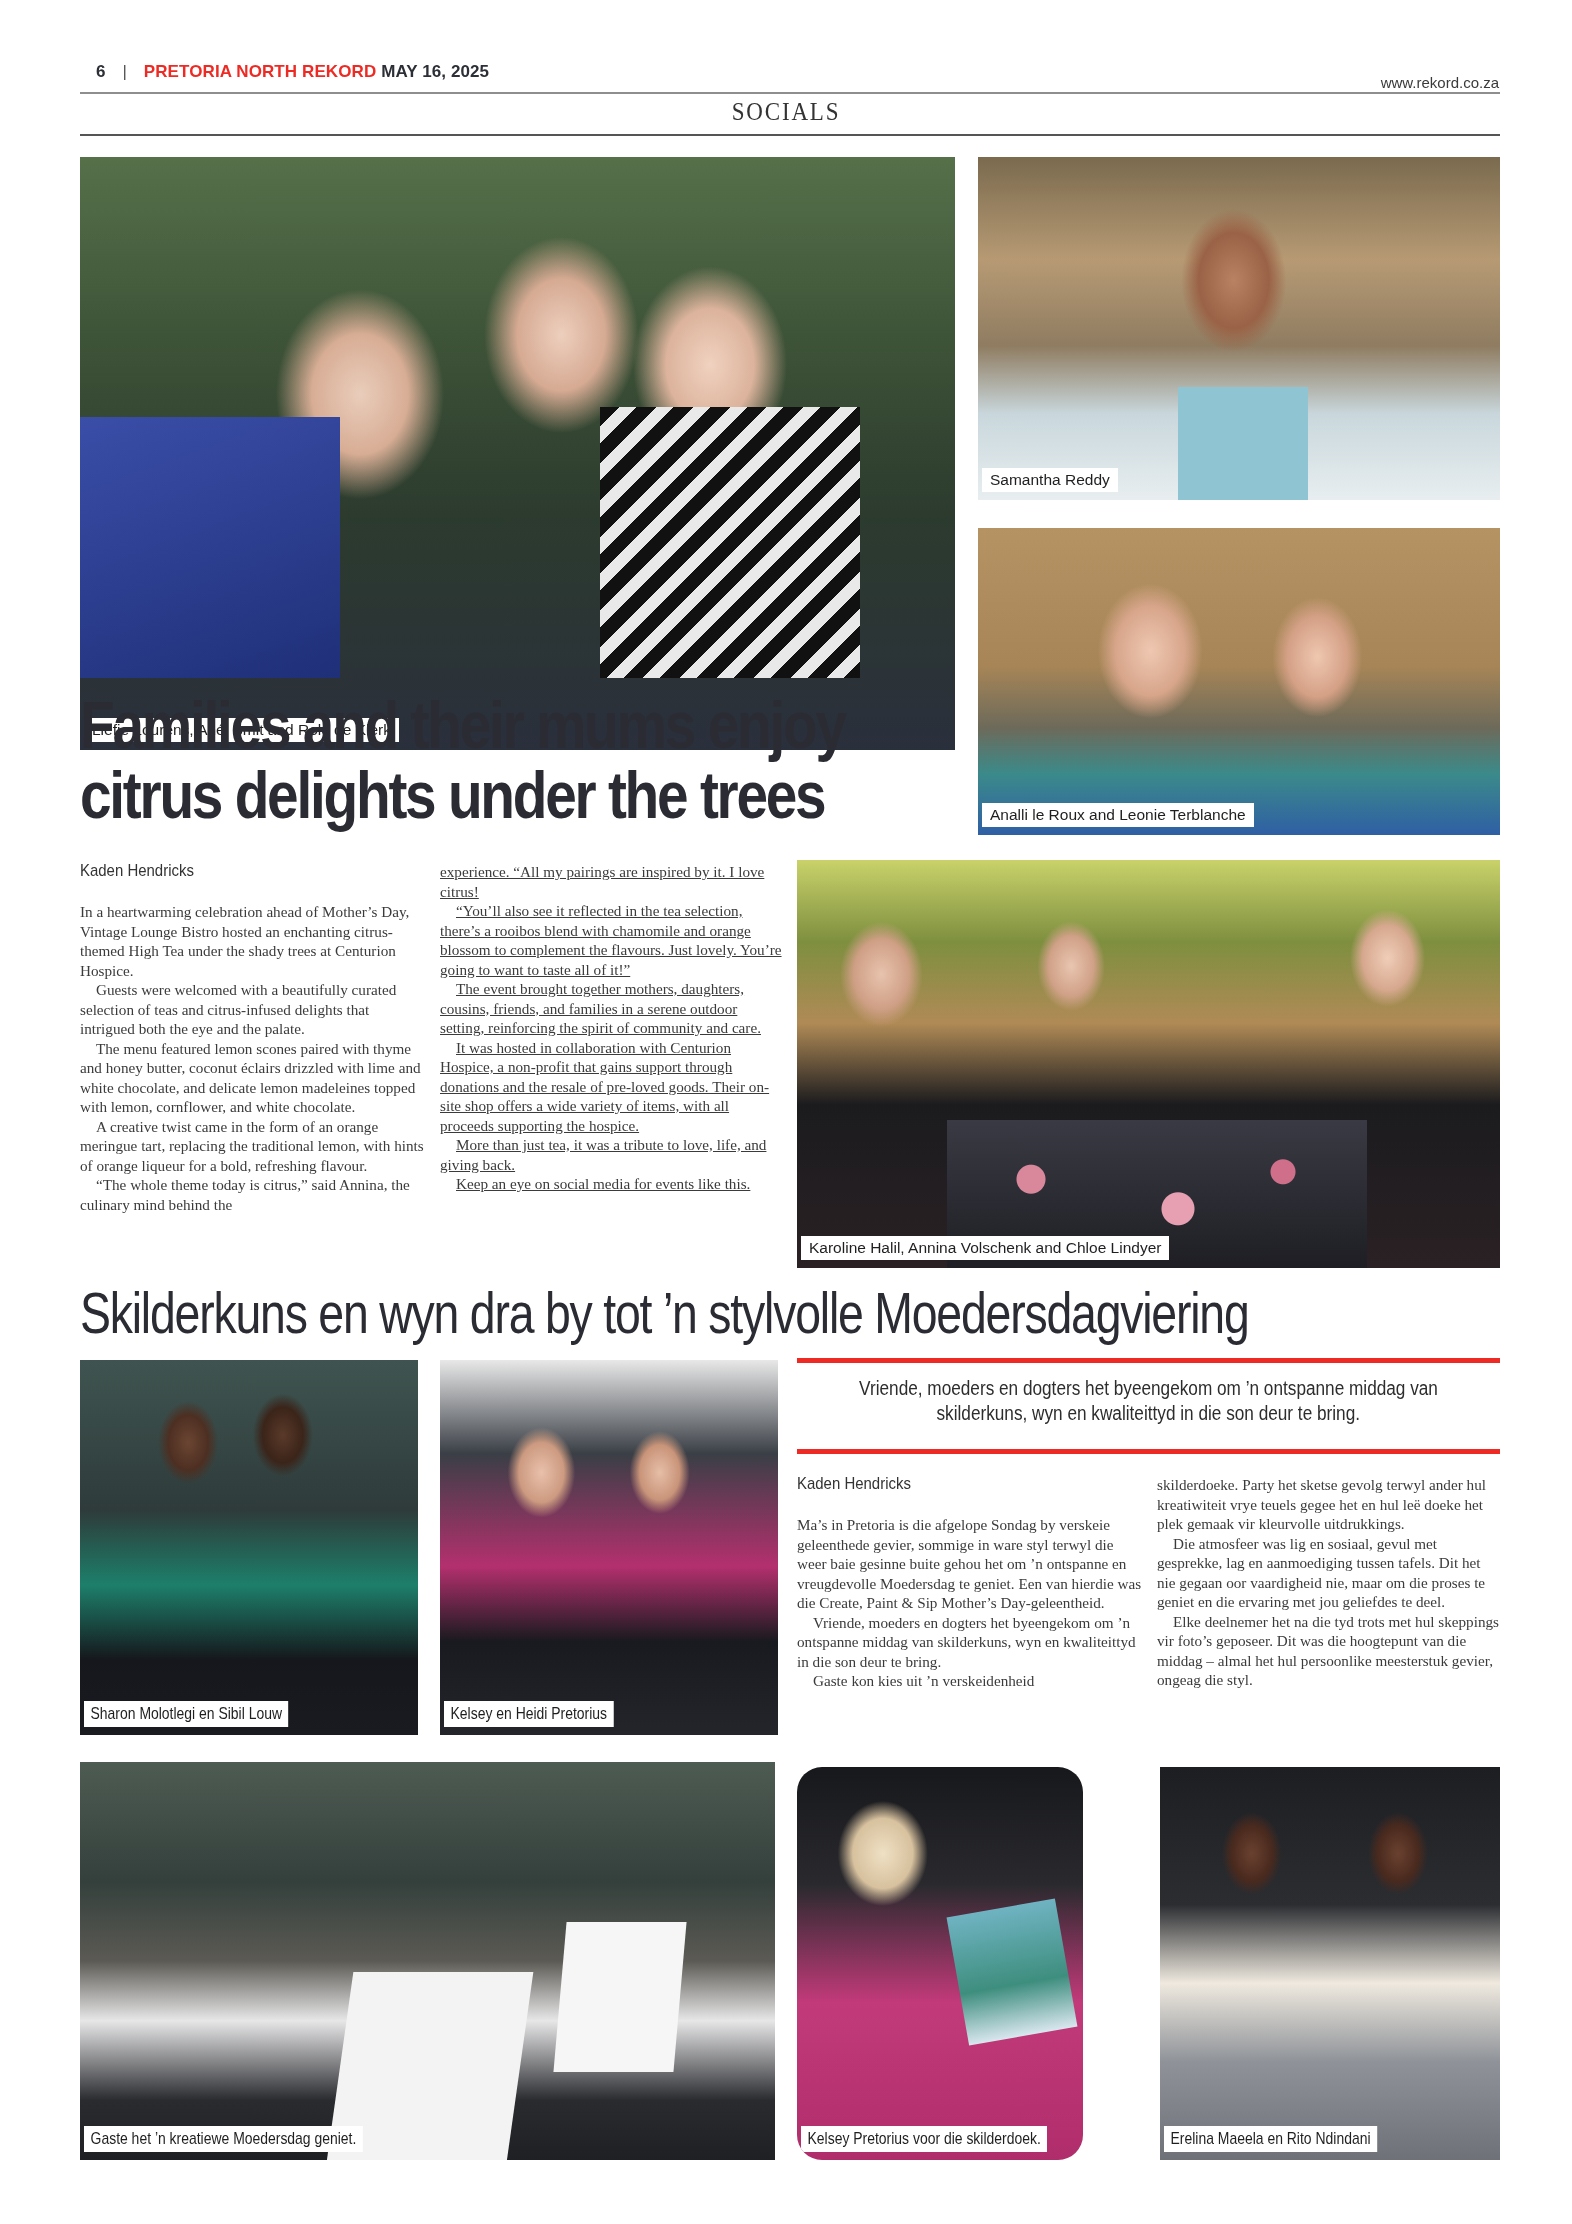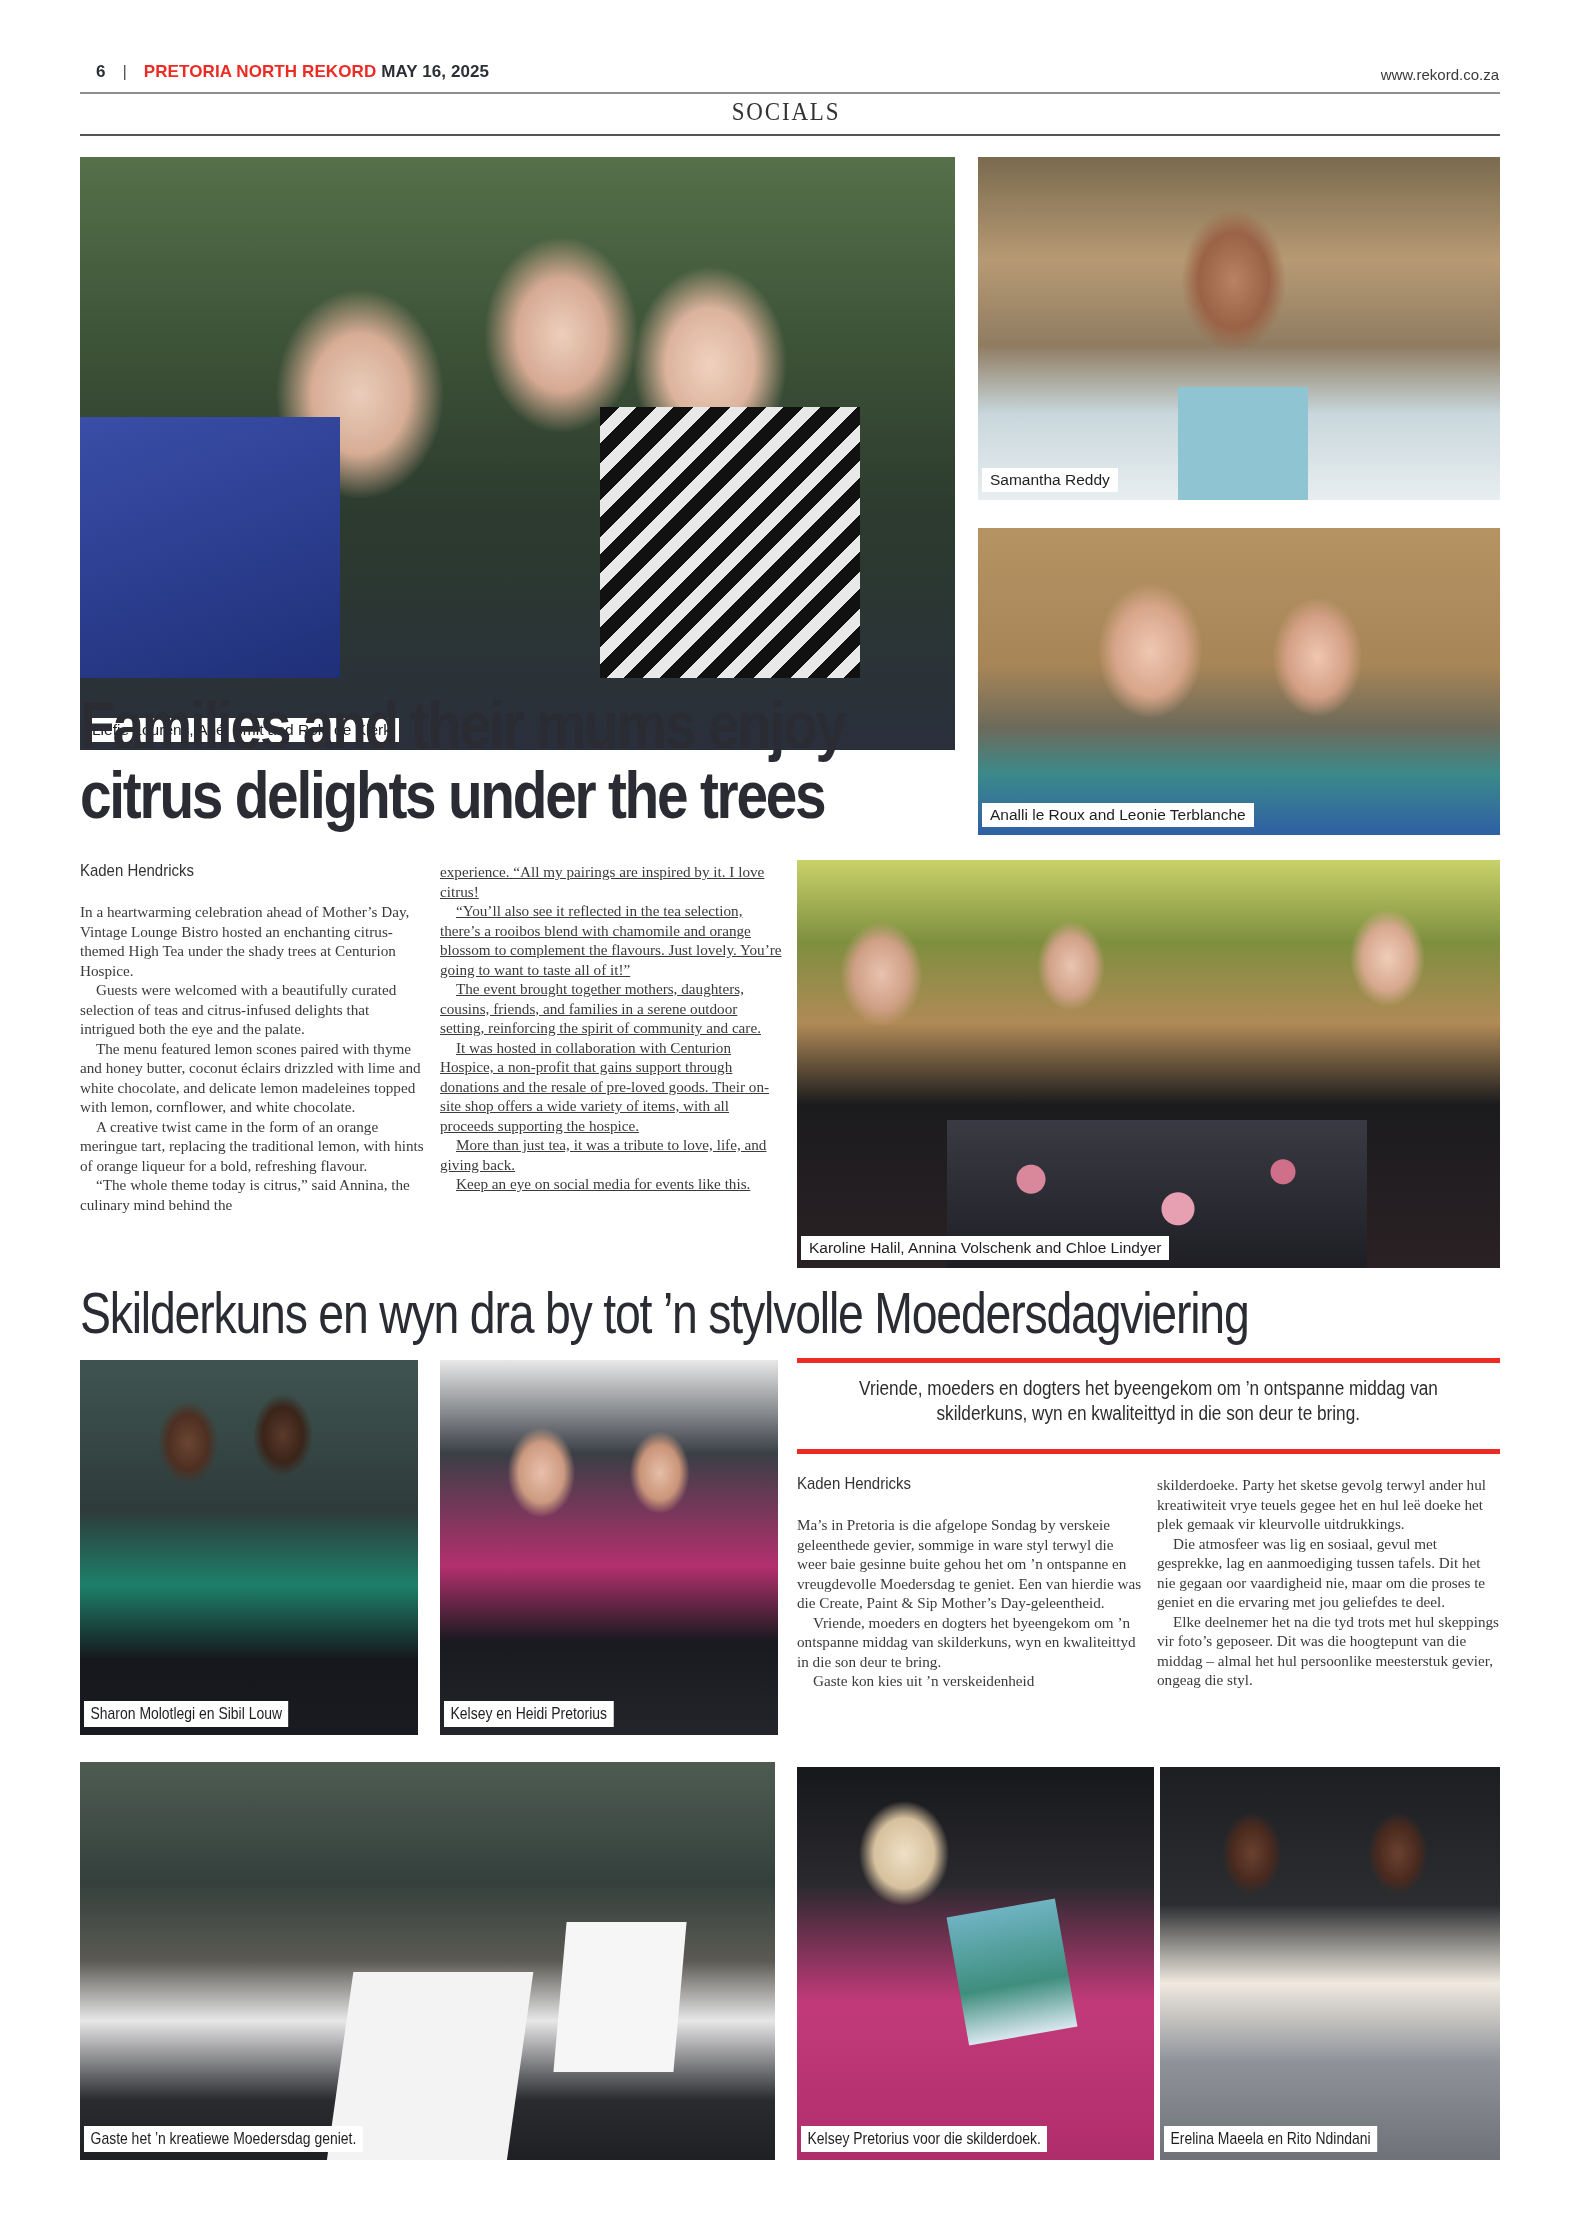--- a/index.html
+++ b/index.html
@@ -2,21 +2,21 @@
 <html><head>
 <meta charset="utf-8">
 <style>
   html, body { margin:0; padding:0; background:#ffffff; }
   body { width:1572px; height:2224px; position:relative; overflow:hidden; font-family:"Liberation Serif", serif; color:#2b2b2f; }
   .abs { position:absolute; }
   .hdr { top:62px; left:96px; font-family:"Liberation Sans", sans-serif; font-weight:bold; font-size:17px; color:#2d2f36; letter-spacing:0.1px; }
   .hdr .pg { margin-right:12px; }
   .hdr .sep { color:#555; font-weight:normal; margin-right:12px; }
   .hdr .brand { color:#ed2b24; }
-  .url { top:66px; right:73px; font-family:"Liberation Sans", sans-serif; font-size:15px; color:#3a3a3a; }
+  .url { top:74px; right:73px; font-family:"Liberation Sans", sans-serif; font-size:15px; color:#3a3a3a; }
   .rule { left:80px; width:1420px; height:2px; background:#8e8e8e; }
   .rule.dark { background:#555; height:1.5px; }
   .section { top:98px; left:0; width:1572px; text-align:center; font-family:"Liberation Serif", serif; font-size:25px; letter-spacing:2px; color:#333; transform:scaleX(0.92); }
   .photo { overflow:hidden; }
   .photo .cap { position:absolute; left:4px; bottom:8px; background:#fff; padding:3px 8px 3px 8px; font-family:"Liberation Sans", sans-serif; font-size:15.5px; color:#1f1f1f; white-space:nowrap; }
   .photo .cap.narrow { font-size:17px; transform-origin:left bottom; transform:scaleX(0.82); }
   .h1 { left:80px; top:690px; width:880px; font-family:"Liberation Sans", sans-serif; font-weight:bold; font-size:66px; line-height:70px; letter-spacing:-2.6px; color:#2b2c33; transform-origin:left top; transform:scaleX(0.86); width:1020px; }
   .byline { font-family:"Liberation Sans", sans-serif; font-size:17px; color:#333; transform-origin:left top; transform:scaleX(0.88); white-space:nowrap; }
   .col { font-size:15.2px; line-height:19.5px; color:#3b3b3b; text-align:left; }
   .col p { margin:0; text-indent:0; }
@@ -153,19 +153,19 @@
   <p class="cont">skilderdoeke. Party het sketse gevolg terwyl ander hul kreatiwiteit vrye teuels gegee het en hul leë doeke het plek gemaak vir kleurvolle uitdrukkings.</p>
   <p>Die atmosfeer was lig en sosiaal, gevul met gesprekke, lag en aanmoediging tussen tafels. Dit het nie gegaan oor vaardigheid nie, maar om die proses te geniet en die ervaring met jou geliefdes te deel.</p>
   <p>Elke deelnemer het na die tyd trots met hul skeppings vir foto’s geposeer. Dit was die hoogtepunt van die middag – almal het hul persoonlike meesterstuk gevier, ongeag die styl.</p>
 </div>
 
 <div class="abs photo ph7" style="left:80px; top:1762px; width:695px; height:398px;">
   <div class="easel"></div>
   <div class="easel2"></div>
   <div class="cap narrow">Gaste het ’n kreatiewe Moedersdag geniet.</div>
 </div>
-<div class="abs photo ph8" style="left:797px; top:1767px; width:357px; height:393px;">
+<div class="abs photo ph8" style="left:797px; top:1767px; width:286px; height:393px;border-radius:25px;">
   <div class="canvas"></div>
   <div class="cap narrow">Kelsey Pretorius voor die skilderdoek.</div>
 </div>
 <div class="abs photo ph9" style="left:1160px; top:1767px; width:340px; height:393px;">
   <div class="cap narrow">Erelina Maeela en Rito Ndindani</div>
 </div>
 
 </body></html>

